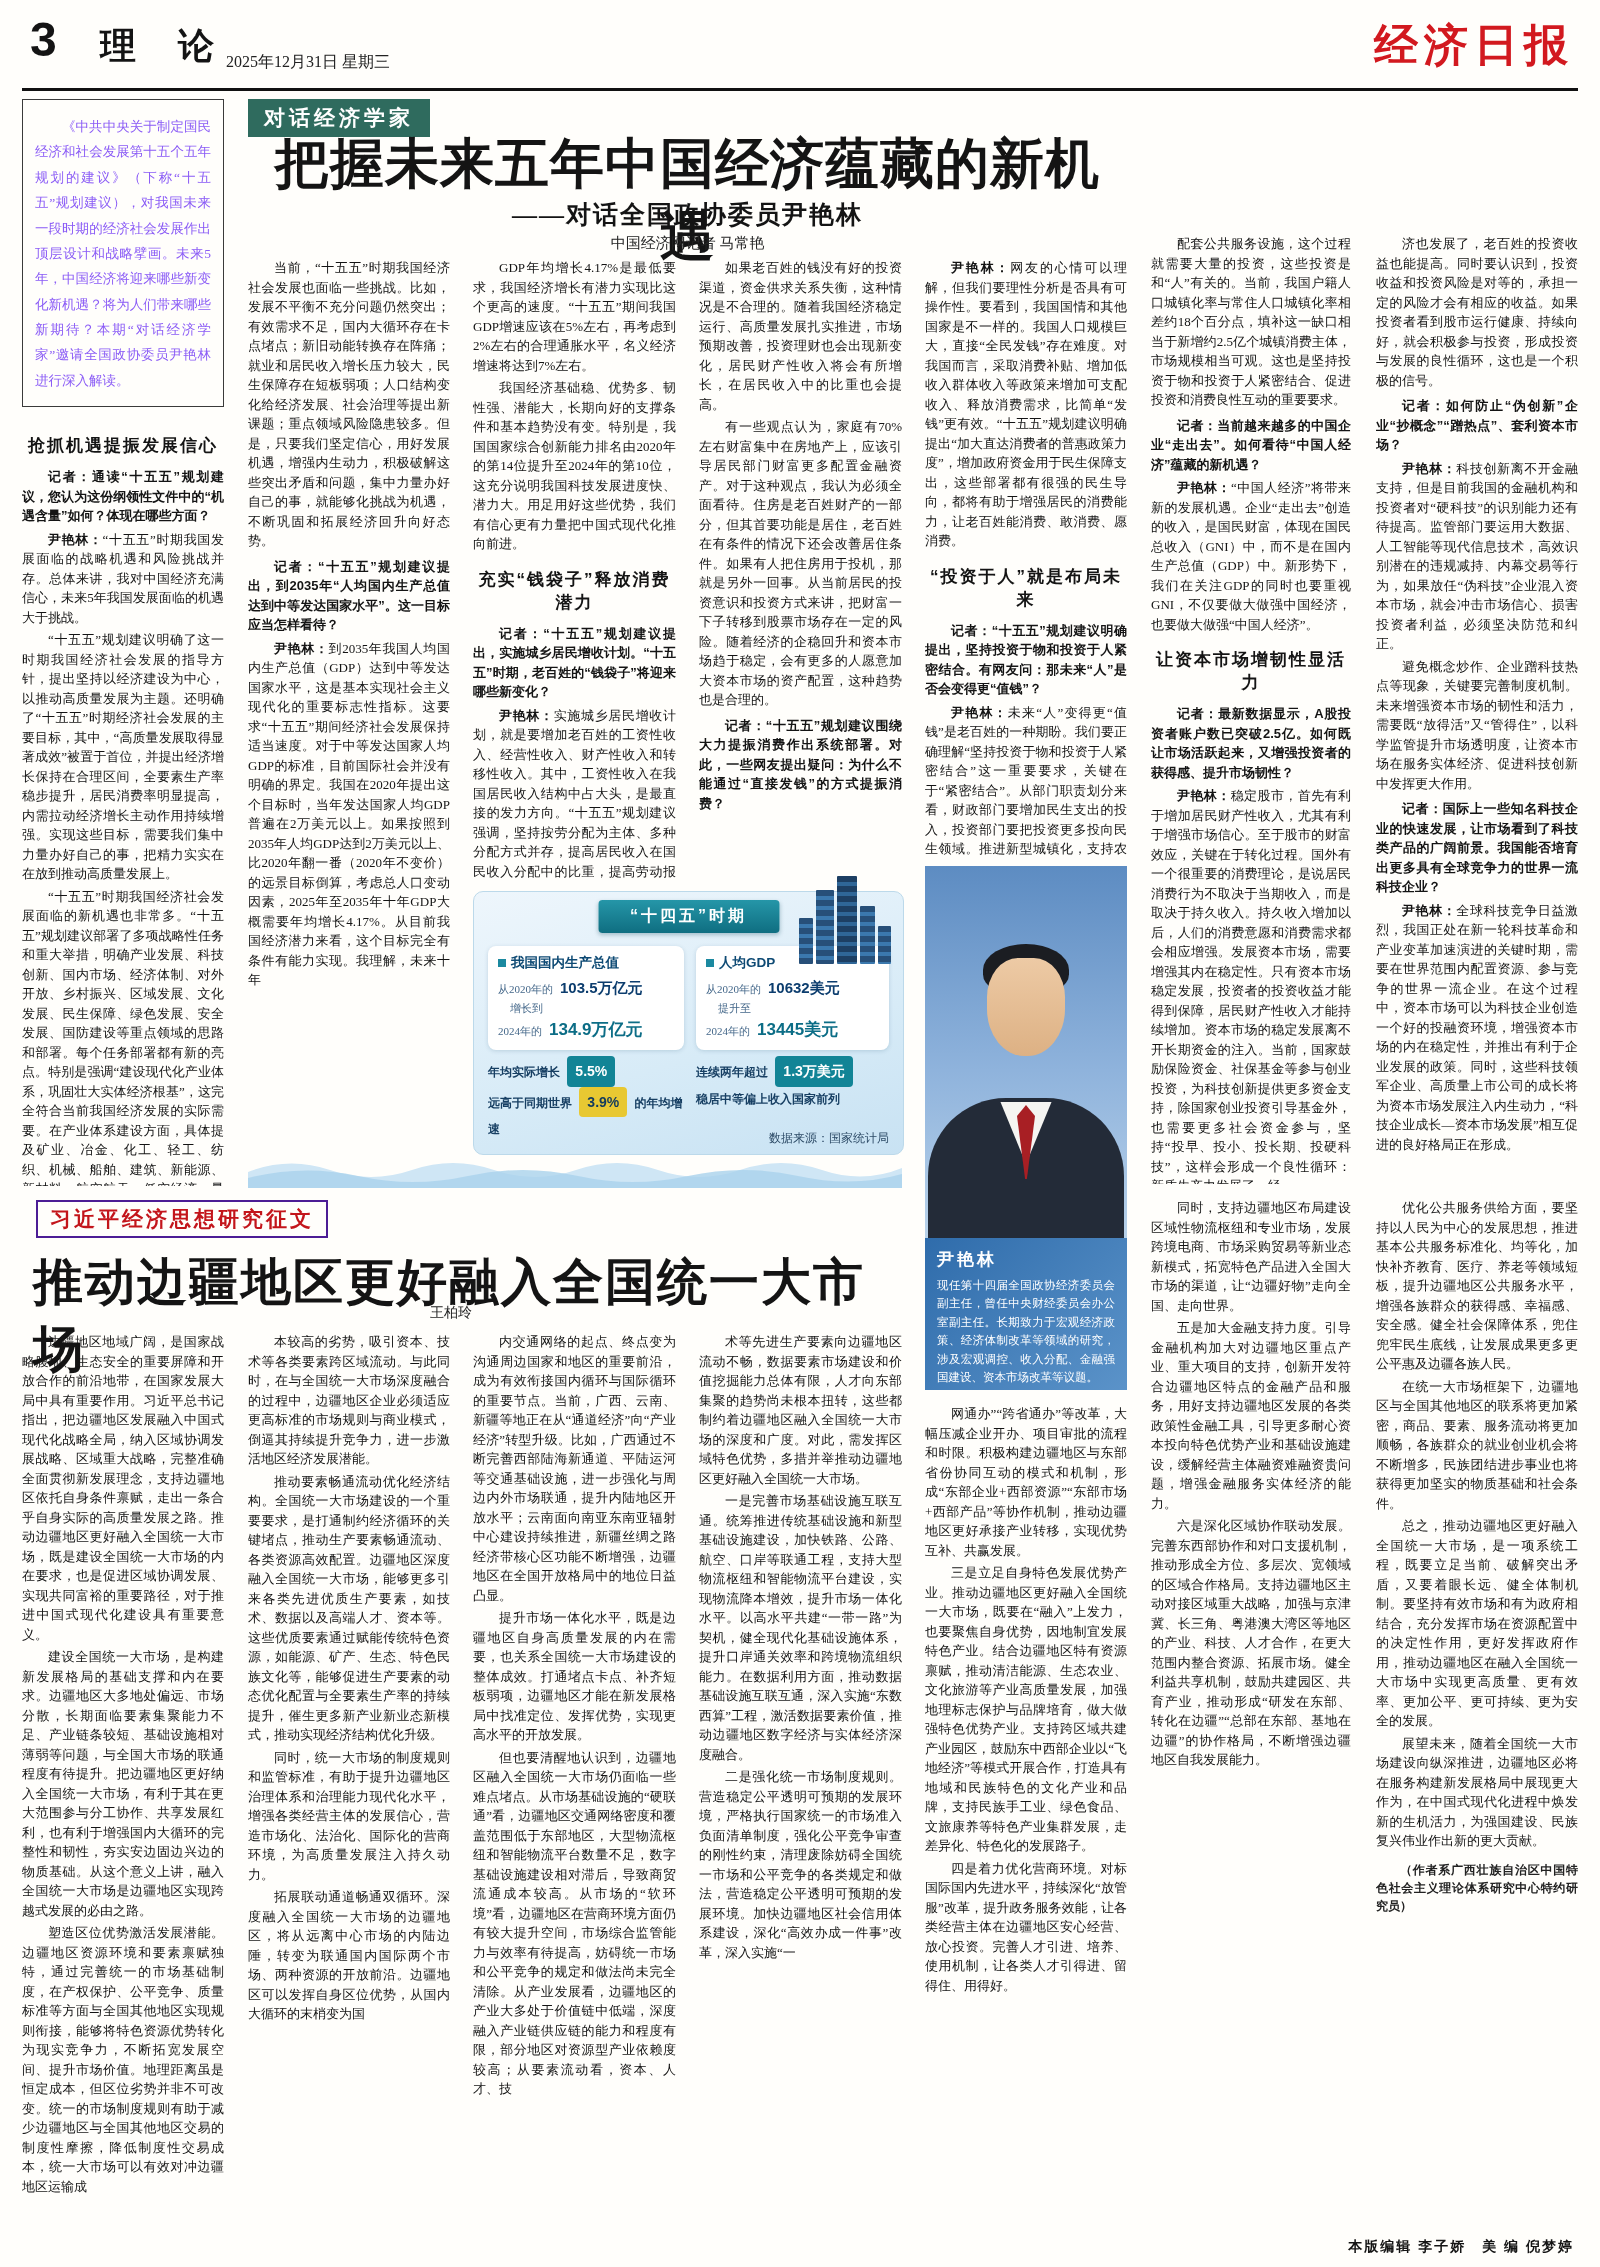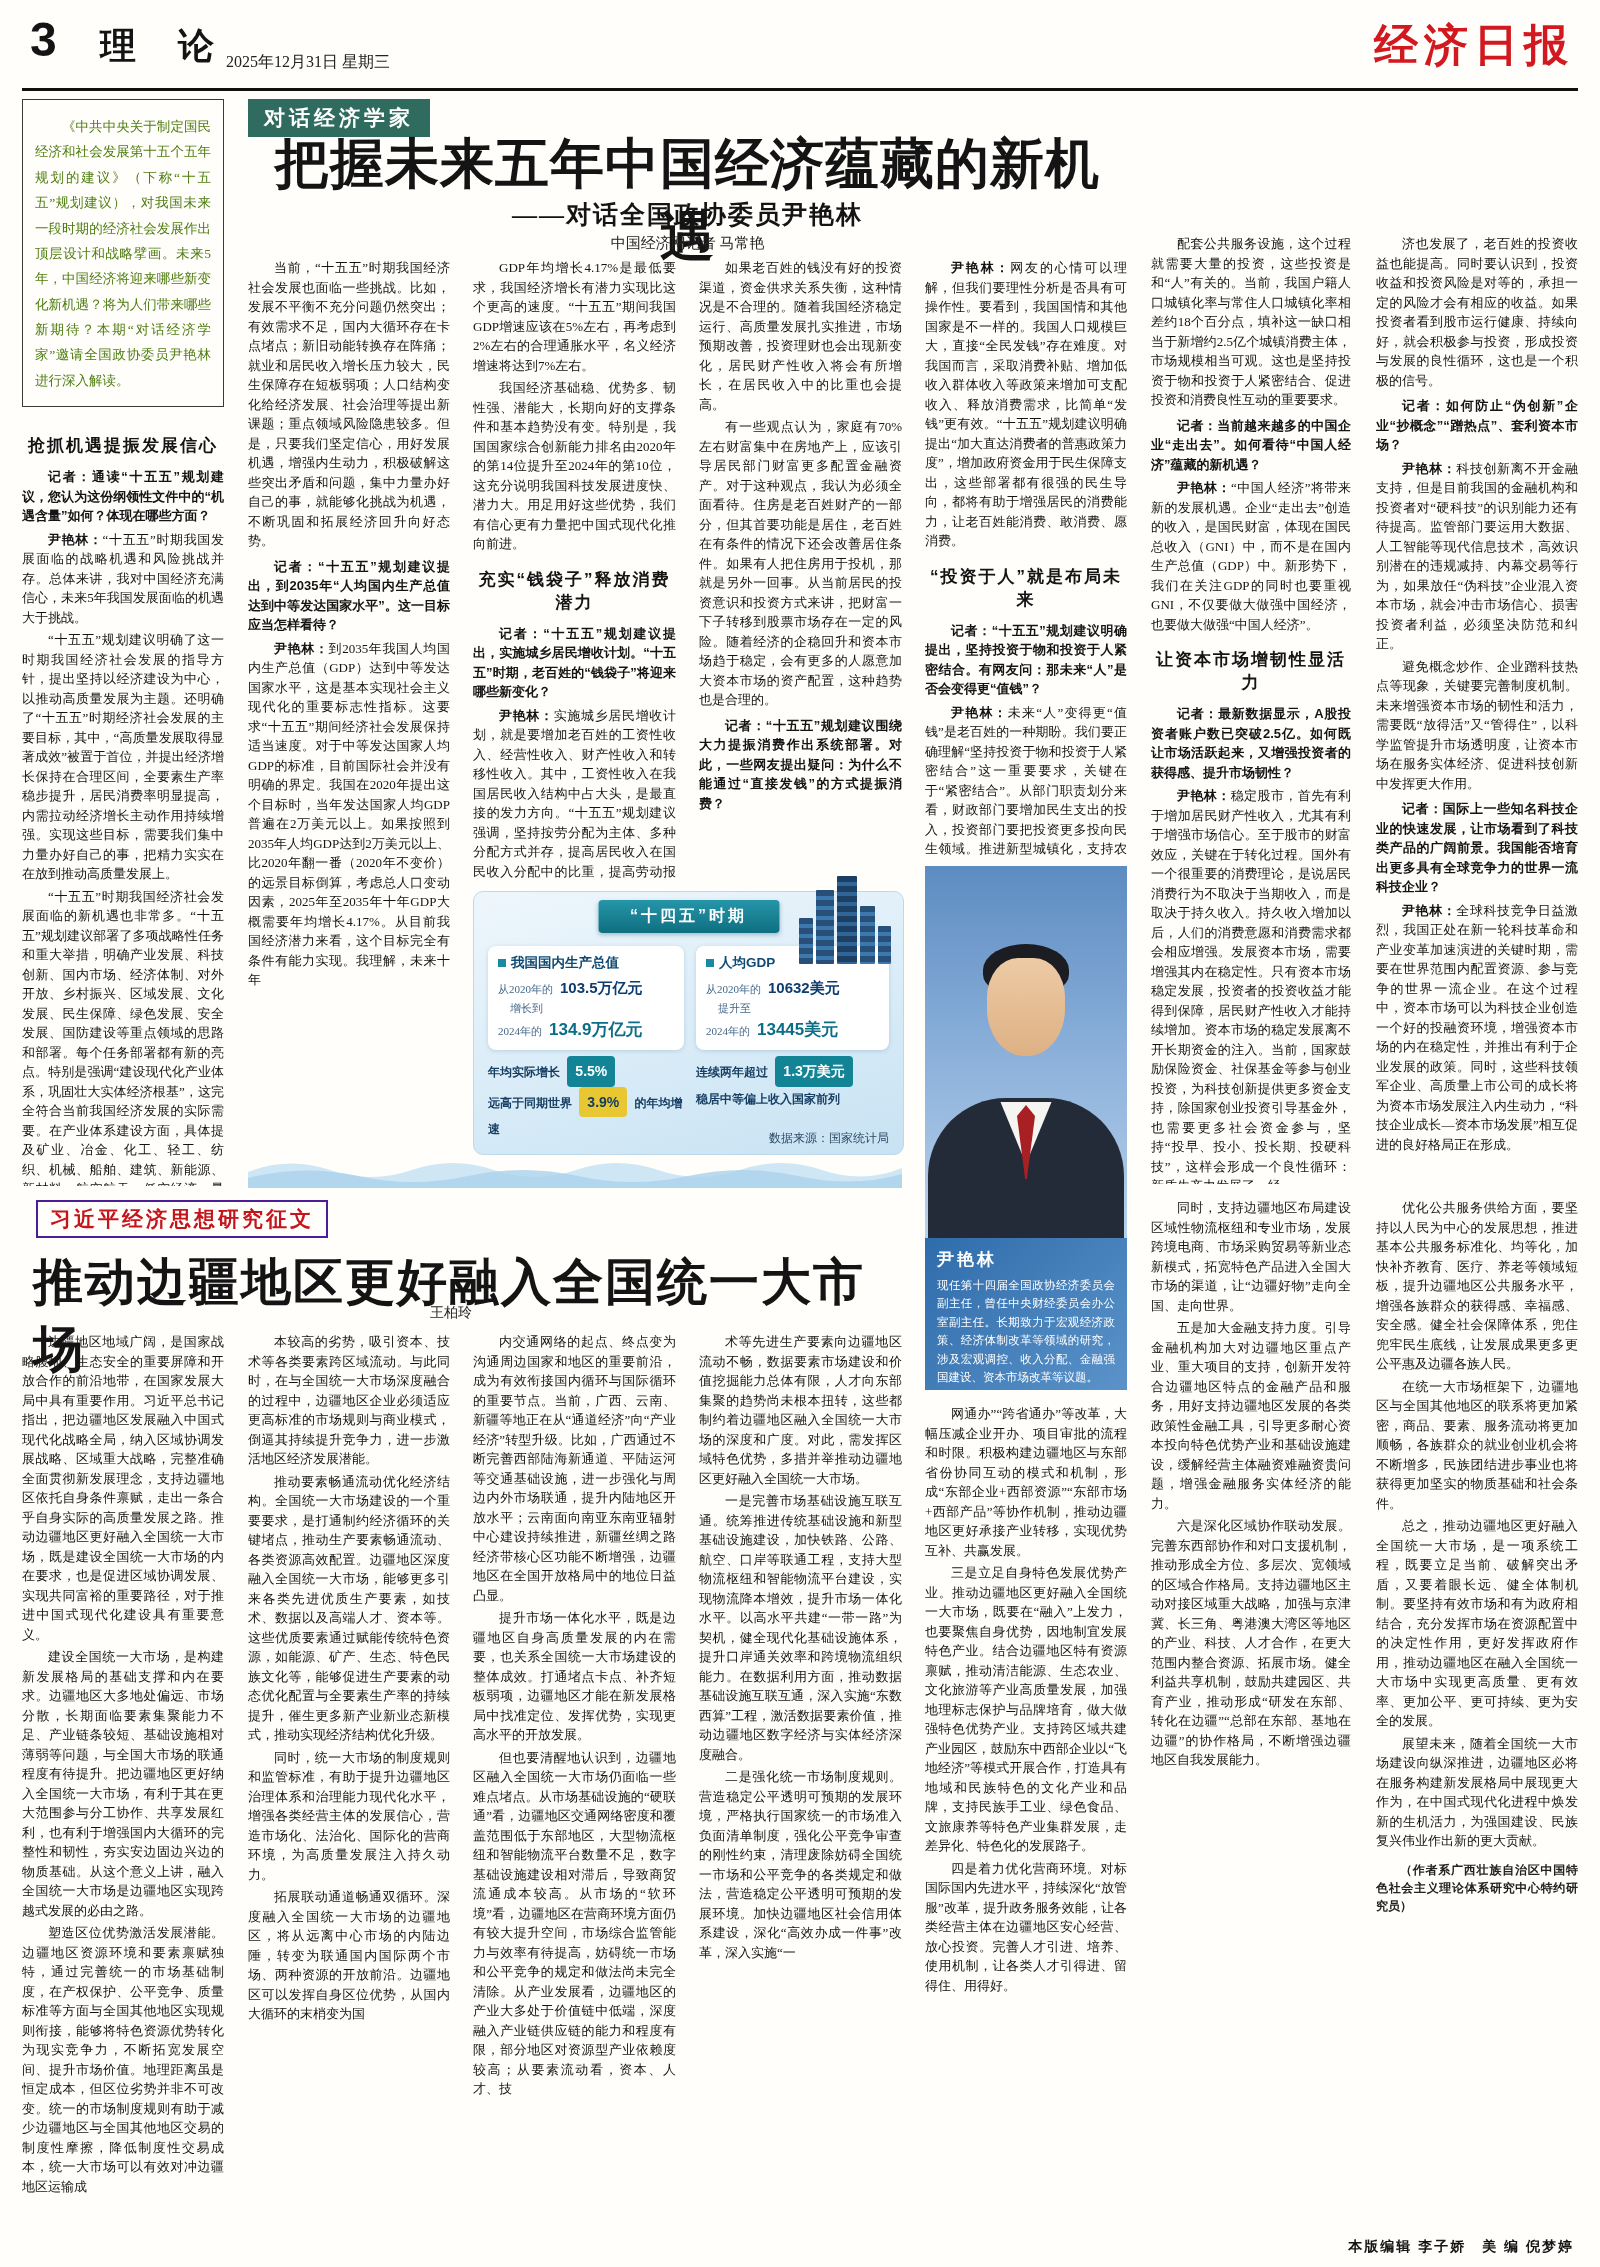--- a/index.html
+++ b/index.html
@@ -22,21 +22,21 @@
           letter-spacing:4px;padding:5px 16px;}
   .main-title{position:absolute;left:248px;top:128px;width:879px;margin:0;text-align:center;
           font-family:"Liberation Sans",sans-serif;font-size:54px;font-weight:900;letter-spacing:1px;}
   .subtitle{position:absolute;left:248px;top:198px;width:879px;text-align:center;
           font-size:25px;font-weight:700;letter-spacing:2px;}
   .byline{position:absolute;left:248px;top:234px;width:879px;text-align:center;font-size:15px;color:#222;}
 
   
   .intro-box{position:absolute;left:22px;top:99px;width:202px;height:308px;box-sizing:border-box;
           border:1px solid #3a3a3a;padding:14px 12px;}
-  .intro-box p{margin:0;font-size:13.5px;line-height:1.88;text-align:justify;text-indent:2em;color:#4d7c0f;}
+  .intro-box p{margin:0;font-size:13.5px;line-height:1.88;text-align:justify;text-indent:2em;color:#8b5cf6;}
 
   
   .ncol{position:absolute;overflow:hidden;}
   .blk{text-align:justify;}
   .blk-p,.blk-a{font-size:13px;line-height:1.5;text-indent:2em;margin:0 0 3px;}
   .blk-q{font-size:13px;line-height:1.5;text-indent:2em;margin:6px 0 4px;font-weight:700;
          font-family:"Liberation Sans",sans-serif;}
   .blk-a .spk{font-weight:700;font-family:"Liberation Sans",sans-serif;}
   .blk-h{font-family:"Liberation Sans",sans-serif;font-size:17px;font-weight:900;text-align:center;
          letter-spacing:2px;margin:14px 0 10px;text-indent:0;}

